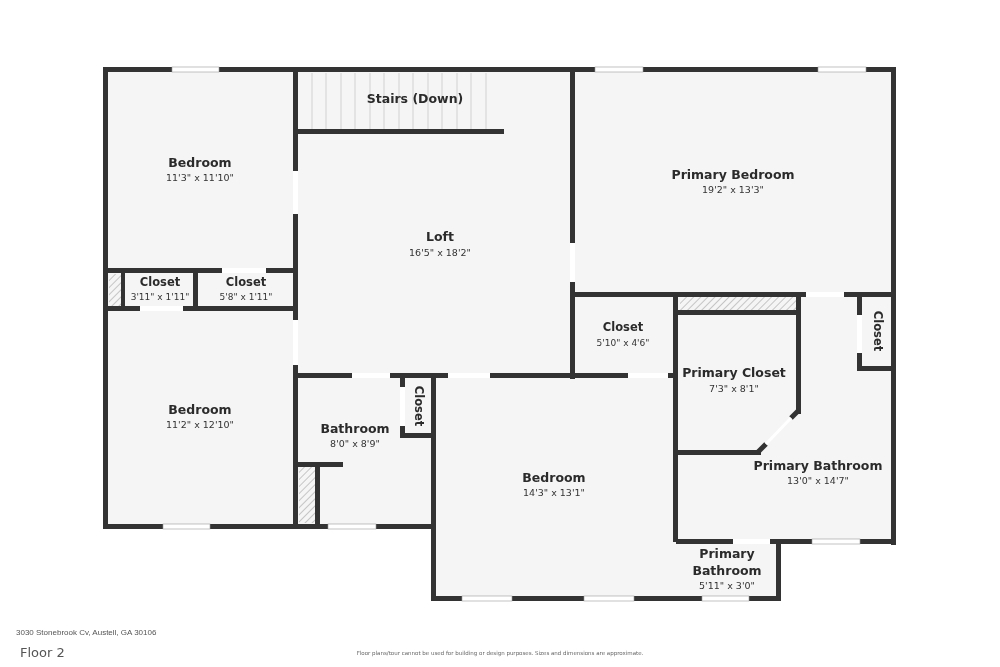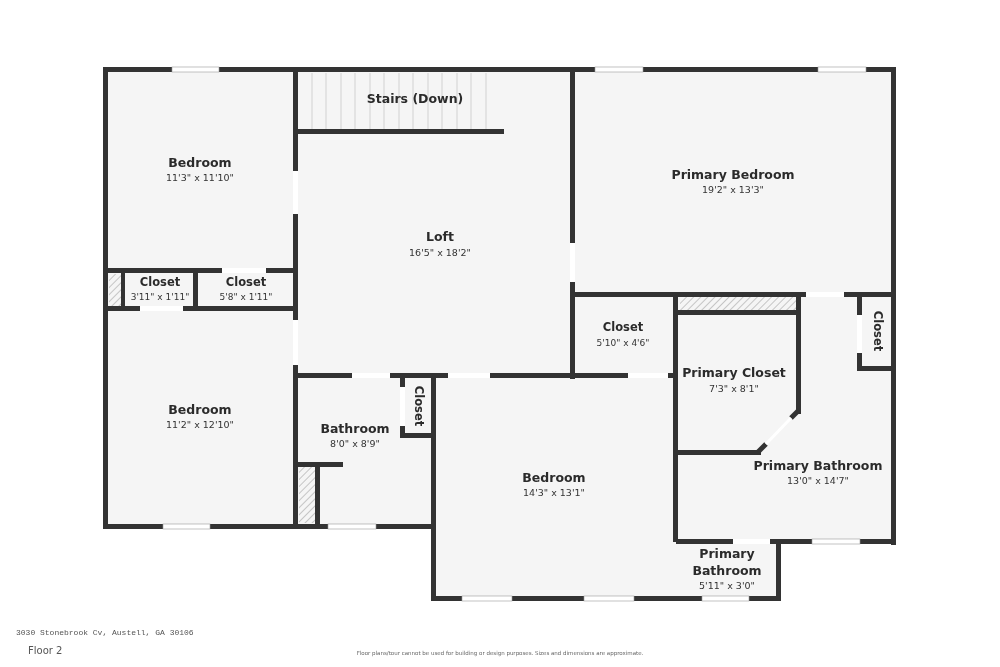--- a/index.html
+++ b/index.html
@@ -2,22 +2,22 @@
 <html><head>
 <meta charset="utf-8">
 <style>
   html, body { margin:0; padding:0; background:#ffffff; }
   body { width:1000px; height:667px; position:relative; overflow:hidden; font-family:"DejaVu Sans", sans-serif; }
   #plan { position:absolute; left:0; top:0; width:1000px; height:667px; }
   .room-name { font-family:"DejaVu Sans", sans-serif; font-size:12.5px; fill:#2b2b2b; font-weight:600; text-anchor:middle; }
   .room-dim { font-family:"DejaVu Sans", sans-serif; font-size:9.5px; fill:#333333; text-anchor:middle; }
   .small-name { font-family:"DejaVu Sans", sans-serif; font-size:11.5px; fill:#2b2b2b; font-weight:600; text-anchor:middle; }
   .small-dim { font-family:"DejaVu Sans", sans-serif; font-size:9px; fill:#333333; text-anchor:middle; }
-  .footer-addr { position:absolute; left:16px; top:628px; font-family:Liberation Mono, monospace; font-size:8px; color:#555555; }
-  .footer-floor { position:absolute; left:28px; top:645px; font-family:"DejaVu Sans", sans-serif; font-size:10px; color:#555555; }
+  .footer-addr { position:absolute; left:16px; top:628px; font-family:Liberation Sans, sans-serif; font-size:8px; color:#555555; }
+  .footer-floor { position:absolute; left:20px; top:645px; font-family:"DejaVu Sans", sans-serif; font-size:13px; color:#555555; }
   .footer-note { position:absolute; left:0; width:1000px; top:650px; text-align:center; font-family:"DejaVu Sans", sans-serif; font-size:5.5px; color:#666666; }
 </style>
 </head>
 <body>
 
 <svg id="plan" viewBox="0 0 1000 667" xmlns="http://www.w3.org/2000/svg">
   <defs>
     <pattern id="hatch" patternUnits="userSpaceOnUse" width="5" height="5" patternTransform="rotate(45)">
       <rect width="5" height="5" fill="#f5f5f5"></rect>
       <line x1="0" y1="0" x2="0" y2="5" stroke="#b5b5b5" stroke-width="1.5"></line>

